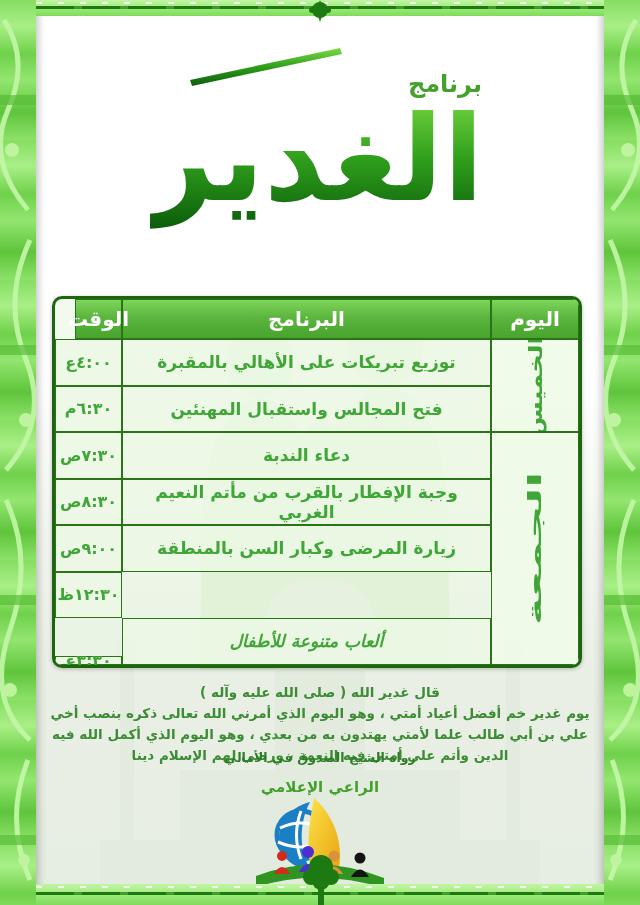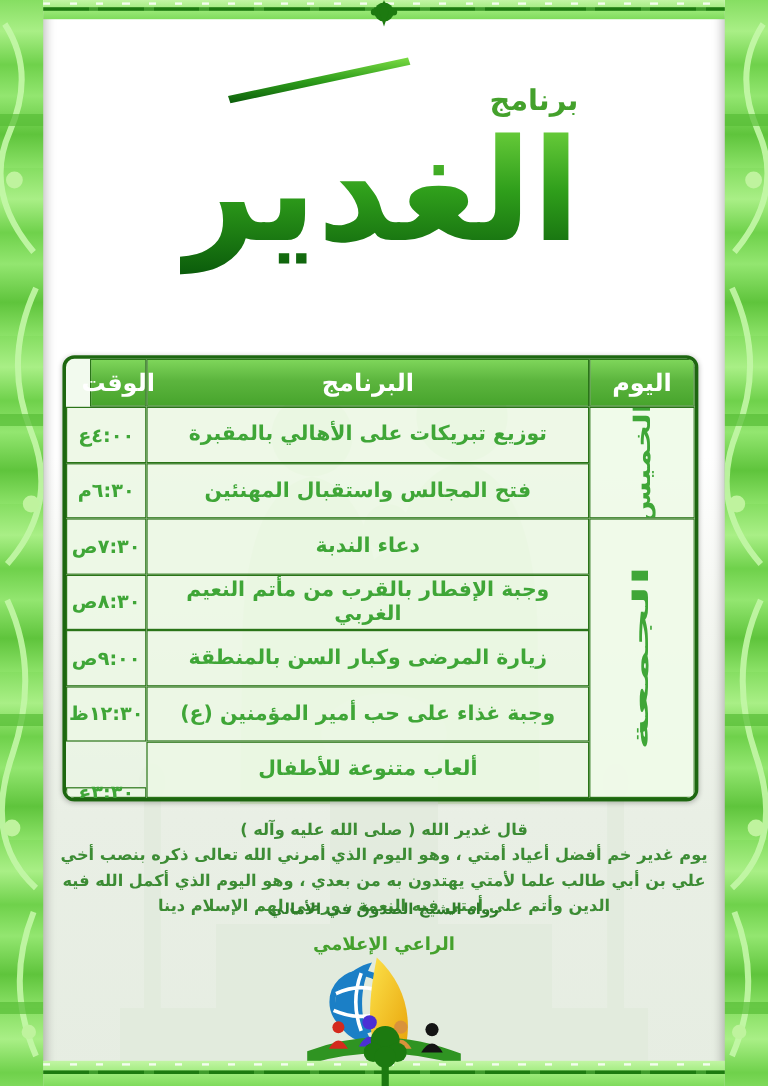--- a/index.html
+++ b/index.html
@@ -232,24 +232,23 @@
 
     <div class="cell body" style="grid-column:2; grid-row:4;">دعاء الندبة</div>
     <div class="cell body time" style="grid-column:3; grid-row:4;">٧:٣٠ص</div>
 
     <div class="cell body" style="grid-column:2; grid-row:5;">وجبة الإفطار بالقرب من مأتم النعيم الغربي</div>
     <div class="cell body time" style="grid-column:3; grid-row:5;">٨:٣٠ص</div>
 
     <div class="cell body" style="grid-column:2; grid-row:6;">زيارة المرضى وكبار السن بالمنطقة</div>
     <div class="cell body time" style="grid-column:3; grid-row:6;">٩:٠٠ص</div>
 
-    <div class="cell body" style="grid-column:2; grid-row:7;">وجبة غذاء على حب أمير المؤمنين (ع)</div>
     <div class="cell body time" style="grid-column:3; grid-row:7;">١٢:٣٠ظ</div>
 
-    <div class="cell body" style="grid-column:2; grid-row:8;">ألعاب متنوعة للأطفال</div>
+    <div class="cell body" style="grid-column:2; grid-row:8;font-style:italic;">ألعاب متنوعة للأطفال</div>
     <div class="cell body time" style="grid-column:3; grid-row:8;margin-top:38px;">٣:٣٠ع</div>
   </div>
 
   <div class="hadith-intro">قال غدير الله ( صلى الله عليه وآله )</div>
   <div class="hadith-body">يوم غدير خم أفضل أعياد أمتي ، وهو اليوم الذي أمرني الله تعالى ذكره بنصب أخي علي بن أبي طالب علما لأمتي يهتدون به من بعدي ، وهو اليوم الذي أكمل الله فيه الدين وأتم على أمتي فيه النعمة ، ورضي لهم الإسلام دينا</div>
   <div class="narrator">رواه الشيخ الصدوق في الأمالي</div>
   <div class="sponsor">الراعي الإعلامي</div>
 
   <svg class="noaim-logo" viewBox="0 0 144 96">
     <defs>

